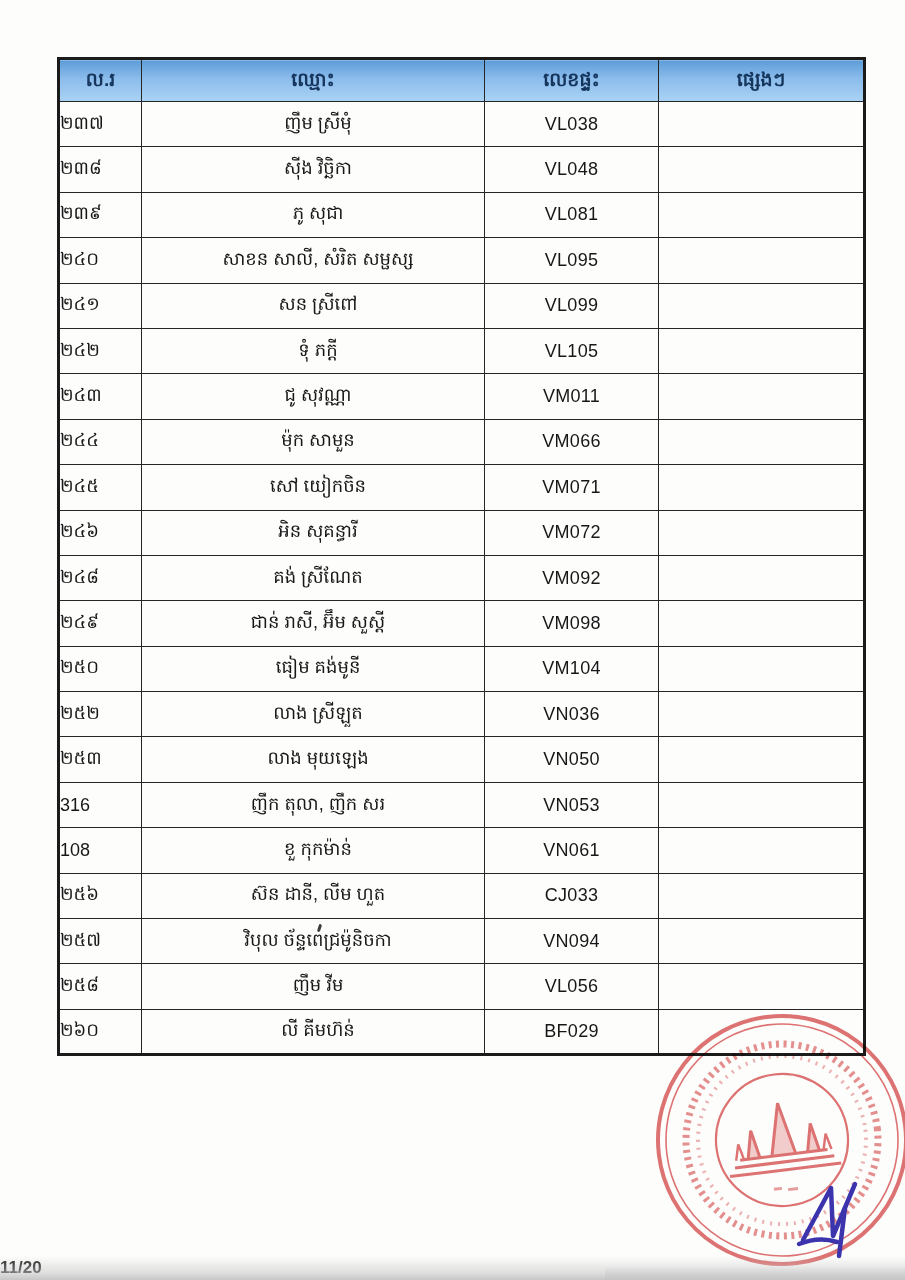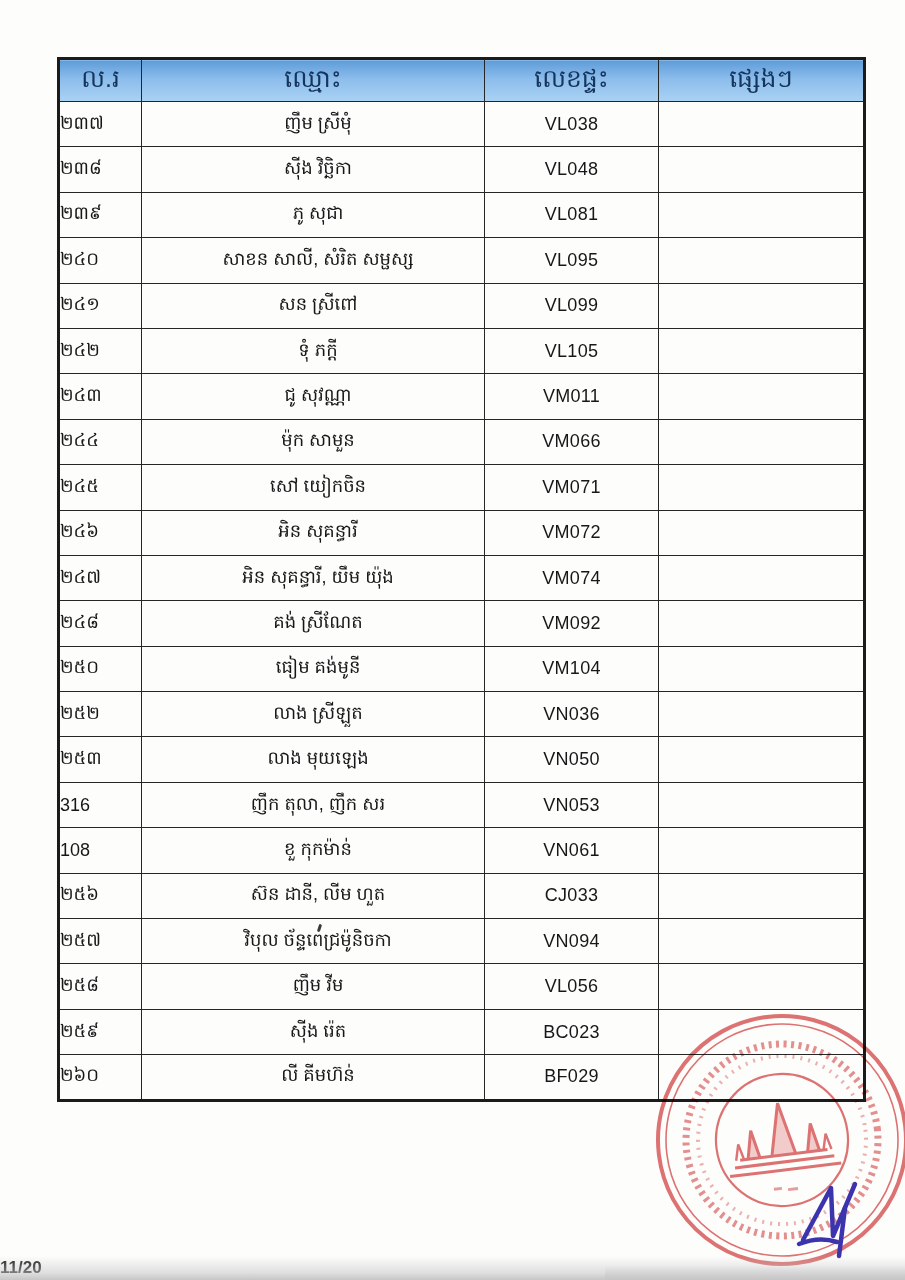--- a/index.html
+++ b/index.html
@@ -40,22 +40,22 @@
   table.roster th, table.roster td {
     border: 1.7px solid #262626;
     color: #171717;
     overflow: hidden;
     white-space: nowrap;
   }
   table.roster th {
     height: 43px;
     background: linear-gradient(180deg, #5e9cd8 0%, #8cbdec 45%, #aad2f4 100%);
     color: #15355c;
-    font-weight: normal;
-    font-size: 25px;
+    font-weight: bold;
+    font-size: 19px;
     text-align: center;
     vertical-align: middle;
   }
   table.roster td {
     height: 45.4px;
     font-size: 18px;
     vertical-align: middle;
   }
   td.c-no    { text-align: left; font-size: 17px; }
   td.c-name  { text-align: center; padding-left: 10px; }
@@ -171,32 +171,32 @@
           <td class="c-house">VM071</td>
           <td class="c-other"></td>
         </tr>
         <tr>
           <td class="c-no">២៤៦</td>
           <td class="c-name">អិន សុគន្ធារី</td>
           <td class="c-house">VM072</td>
           <td class="c-other"></td>
         </tr>
         <tr>
-          <td class="c-no">២៤៧</td>
-          <td class="c-name">អិន សុគន្ធារី, យឹម យ៉ុង</td>
-          <td class="c-house">VM074</td>
-          <td class="c-other"></td>
-        </tr>
-        <tr>
           <td class="c-no">២៤៨</td>
           <td class="c-name">គង់ ស្រីណែត</td>
           <td class="c-house">VM092</td>
           <td class="c-other"></td>
         </tr>
         <tr>
+          <td class="c-no">២៤៩</td>
+          <td class="c-name">ជាន់ រាសី, អ៊ឹម សួស្ដី</td>
+          <td class="c-house">VM098</td>
+          <td class="c-other"></td>
+        </tr>
+        <tr>
           <td class="c-no">២៥០</td>
           <td class="c-name">ធៀម គង់មូនី</td>
           <td class="c-house">VM104</td>
           <td class="c-other"></td>
         </tr>
         <tr>
           <td class="c-no">២៥២</td>
           <td class="c-name">លាង ស្រីឡួត</td>
           <td class="c-house">VN036</td>
           <td class="c-other"></td>
@@ -228,26 +228,20 @@
         <tr>
           <td class="c-no">២៥៧</td>
           <td class="c-name">វិបុល ច័ន្ទពេជ្រម៉ូនិចកា</td>
           <td class="c-house">VN094</td>
           <td class="c-other"></td>
         </tr>
         <tr>
           <td class="c-no">២៥៨</td>
           <td class="c-name">ញឹម វីម</td>
           <td class="c-house">VL056</td>
-          <td class="c-other"></td>
-        </tr>
-        <tr>
-          <td class="c-no">២៥៩</td>
-          <td class="c-name">ស៊ីង រ៉េត</td>
-          <td class="c-house">BC023</td>
           <td class="c-other"></td>
         </tr>
         <tr>
           <td class="c-no">២៦០</td>
           <td class="c-name">លី គីមហ៊ន់</td>
           <td class="c-house">BF029</td>
           <td class="c-other"></td>
         </tr>
       </tbody>
   </table>

